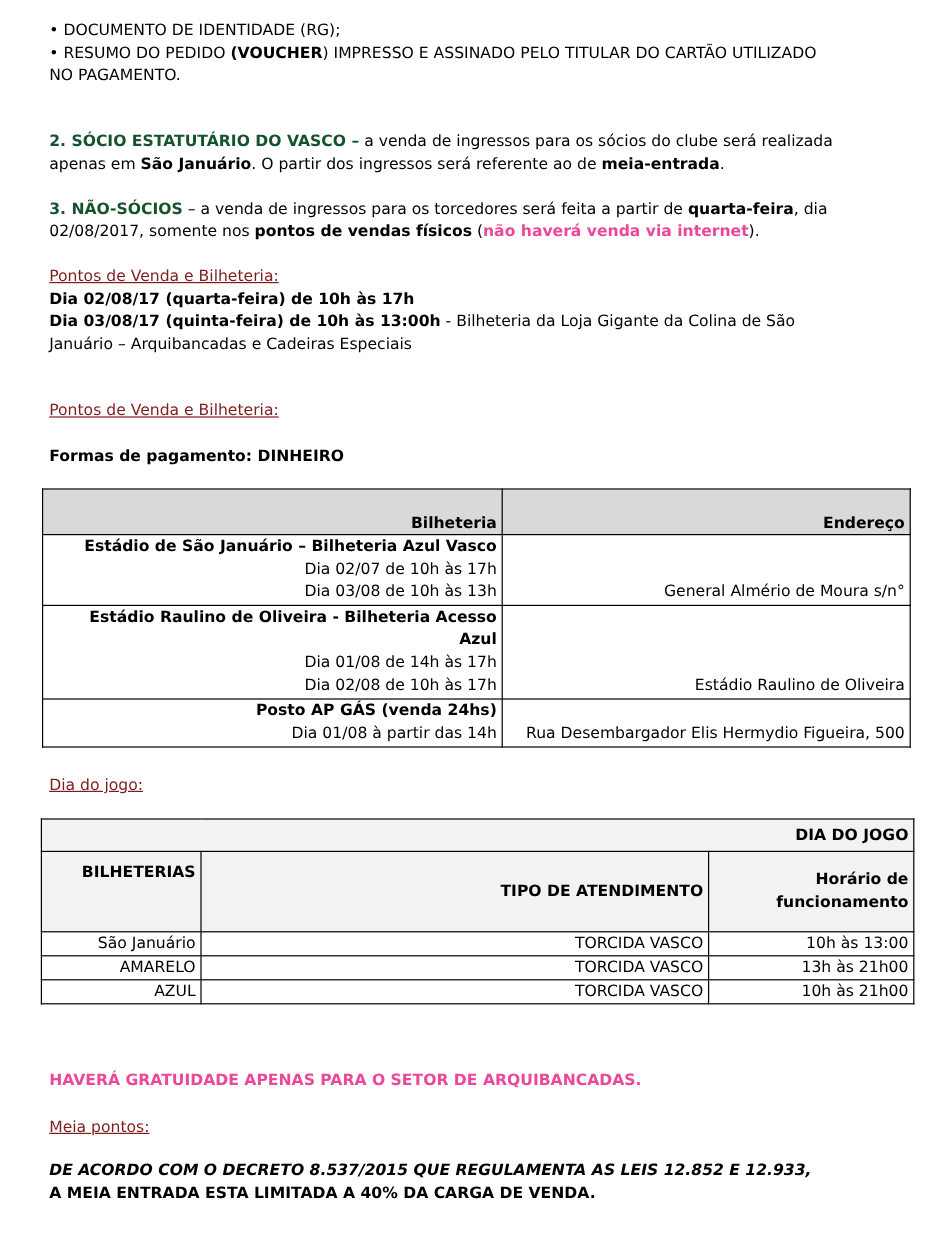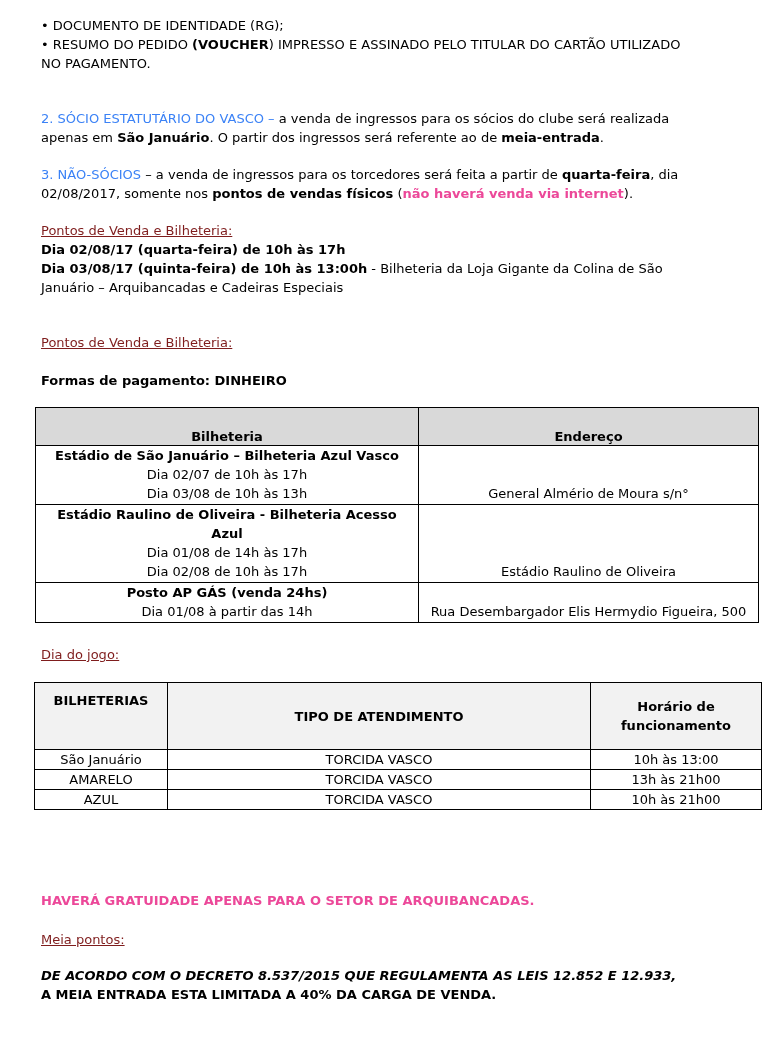--- a/index.html
+++ b/index.html
@@ -2,26 +2,26 @@
 <html><head>
 <meta charset="utf-8">
 <style>
   html, body { margin: 0; padding: 0; background: #ffffff; }
   body {
     width: 782px; height: 1050px; position: relative; overflow: hidden;
     font-family: "DejaVu Sans", sans-serif; font-size: 13px; color: #000;
   }
   .abs { position: absolute; left: 41px; white-space: nowrap; }
   .line { line-height: 19px; }
-  .blue { color: #3b82f6; font-weight: normal; }
+  .blue { color: #14532d; font-weight: bold; }
   .redb { color: #ec4899; font-weight: bold; }
   .redu { color: #7f1d1d; font-weight: normal; text-decoration: underline; }
   b { font-weight: bold; }
   table { border-collapse: collapse; position: absolute; font-size: 13px; }
-  td, th { border: 1px solid #000; padding: 0 4px; text-align: center; }
+  td, th { border: 1px solid #000; padding: 0 4px; text-align: right; }
   .t1 { left: 35px; top: 407px; width: 724px; }
   .t1 th { background: #d9d9d9; height: 36px; vertical-align: bottom; padding-bottom: 1px; }
   .t1 td { vertical-align: bottom; line-height: 19px; padding-bottom: 1px; }
   .t2 { left: 34px; top: 682px; width: 728px; }
   .t2 .h0 td { background: #f2f2f2; font-weight: bold; height: 26px; }
   .t2 .h1 td { background: #f2f2f2; font-weight: bold; height: 58px; line-height: 19px; }
   .t2 .r td { height: 19px; line-height: 19px; }
 </style>
 </head>
 <body>
@@ -98,20 +98,23 @@
     </td>
     <td>Rua Desembargador Elis Hermydio Figueira, 500</td>
   </tr>
 </tbody>
   </table>
 
 <div class="abs line redu" style="top:645px;">Dia do jogo:</div>
 
 <table class="t2">
   <tbody>
+      <tr class="h0">
+    <td colspan="3">DIA DO JOGO</td>
+  </tr>
   <tr class="h1">
     <td style="width:124px; vertical-align:top; padding-top:8px;">BILHETERIAS</td>
     <td style="width:414px;">TIPO DE ATENDIMENTO</td>
     <td>
       <div>Horário de</div>
       <div>funcionamento</div>
     </td>
   </tr>
   <tr class="r">
     <td>São Januário</td>

